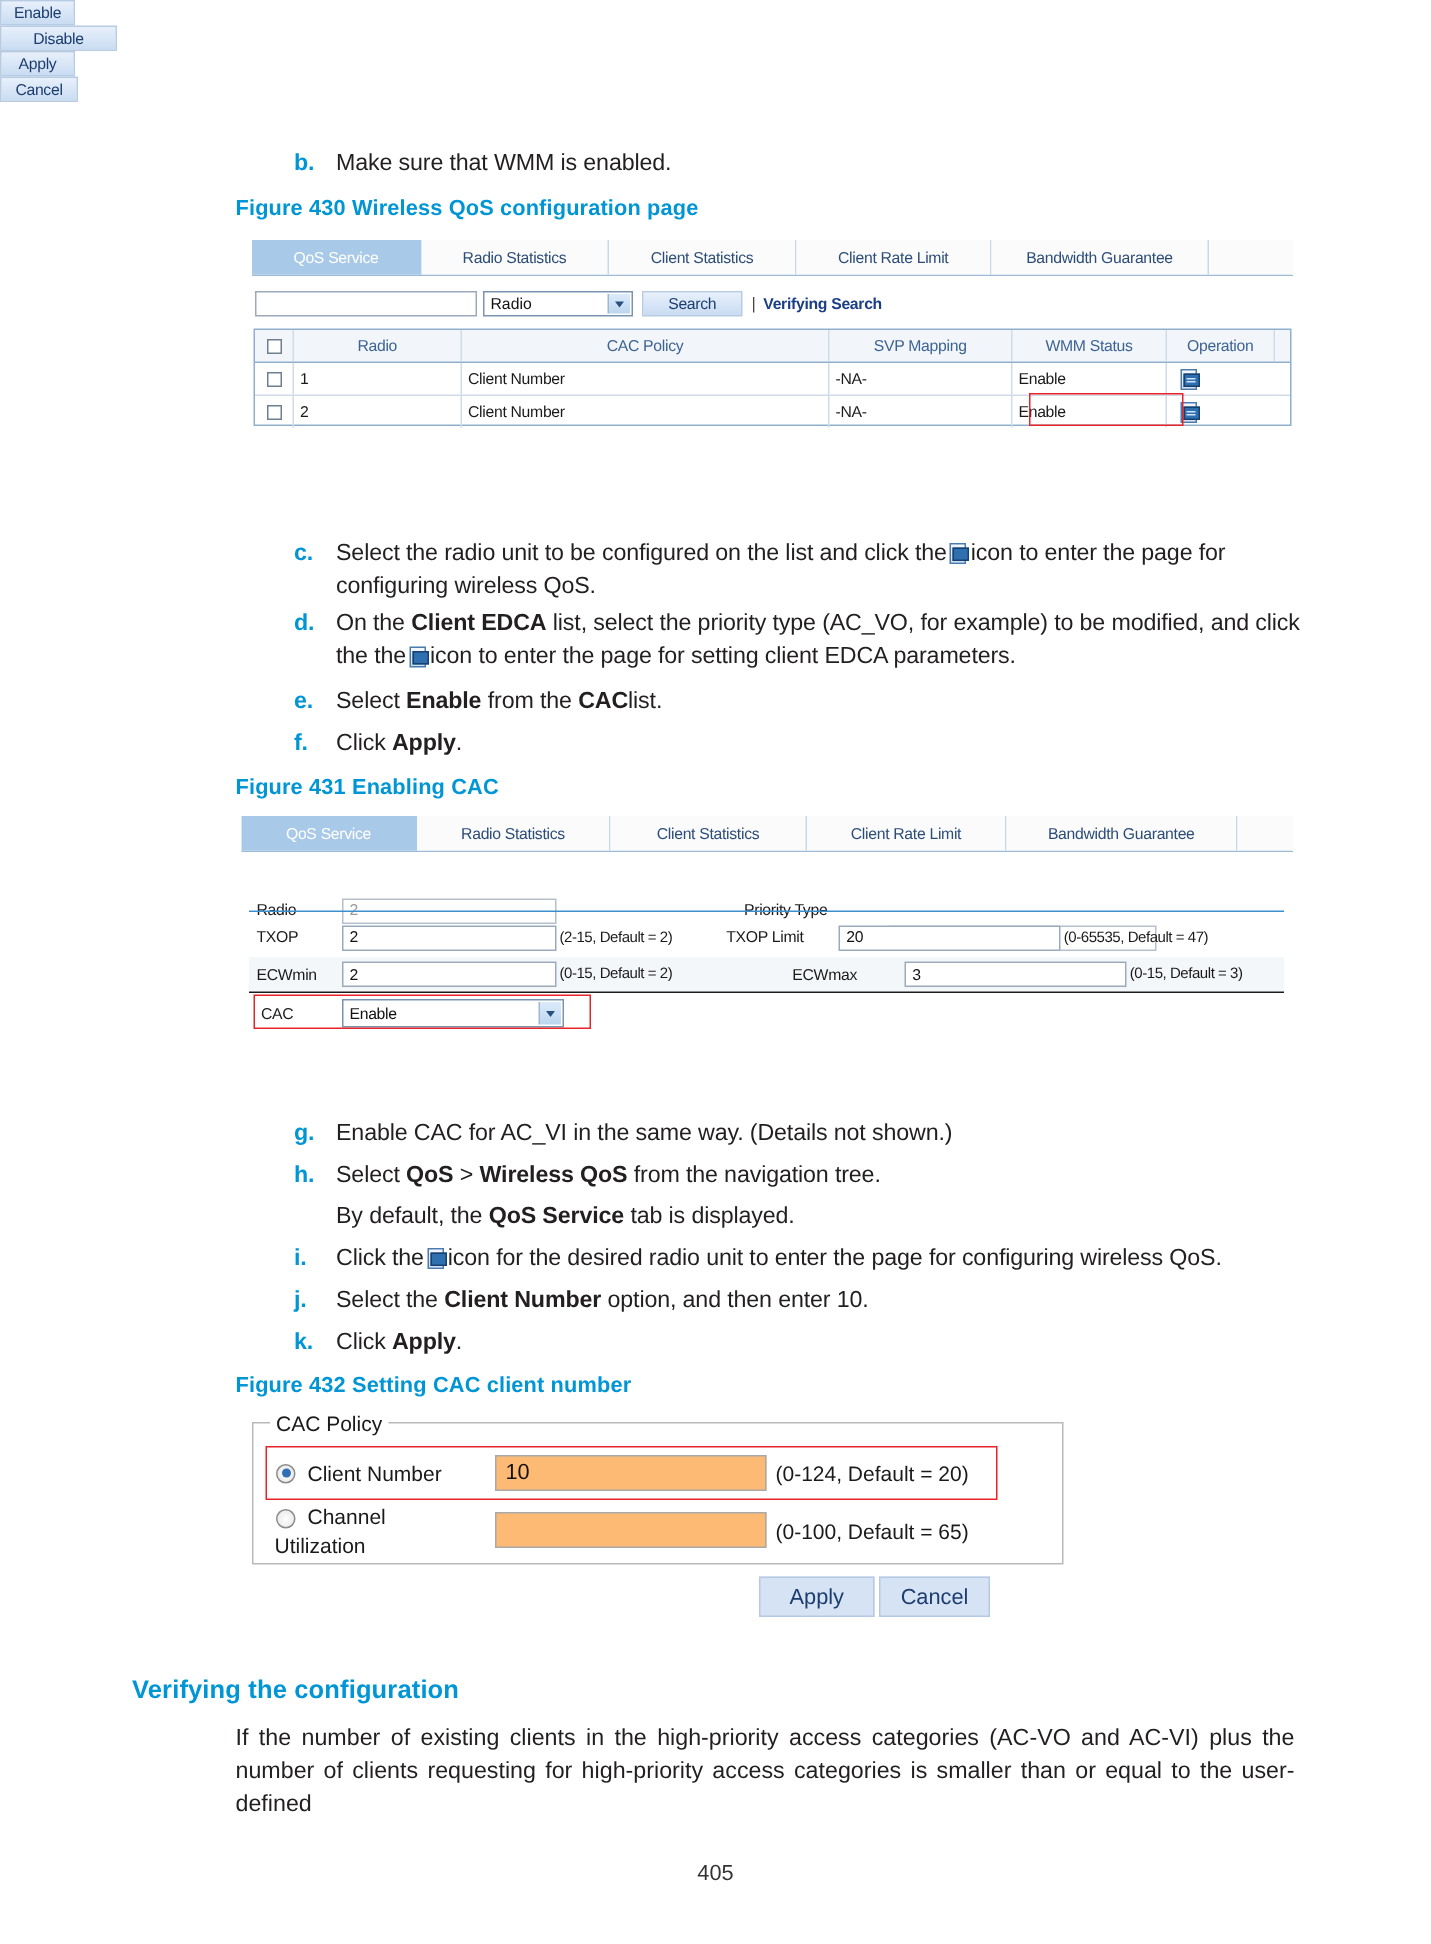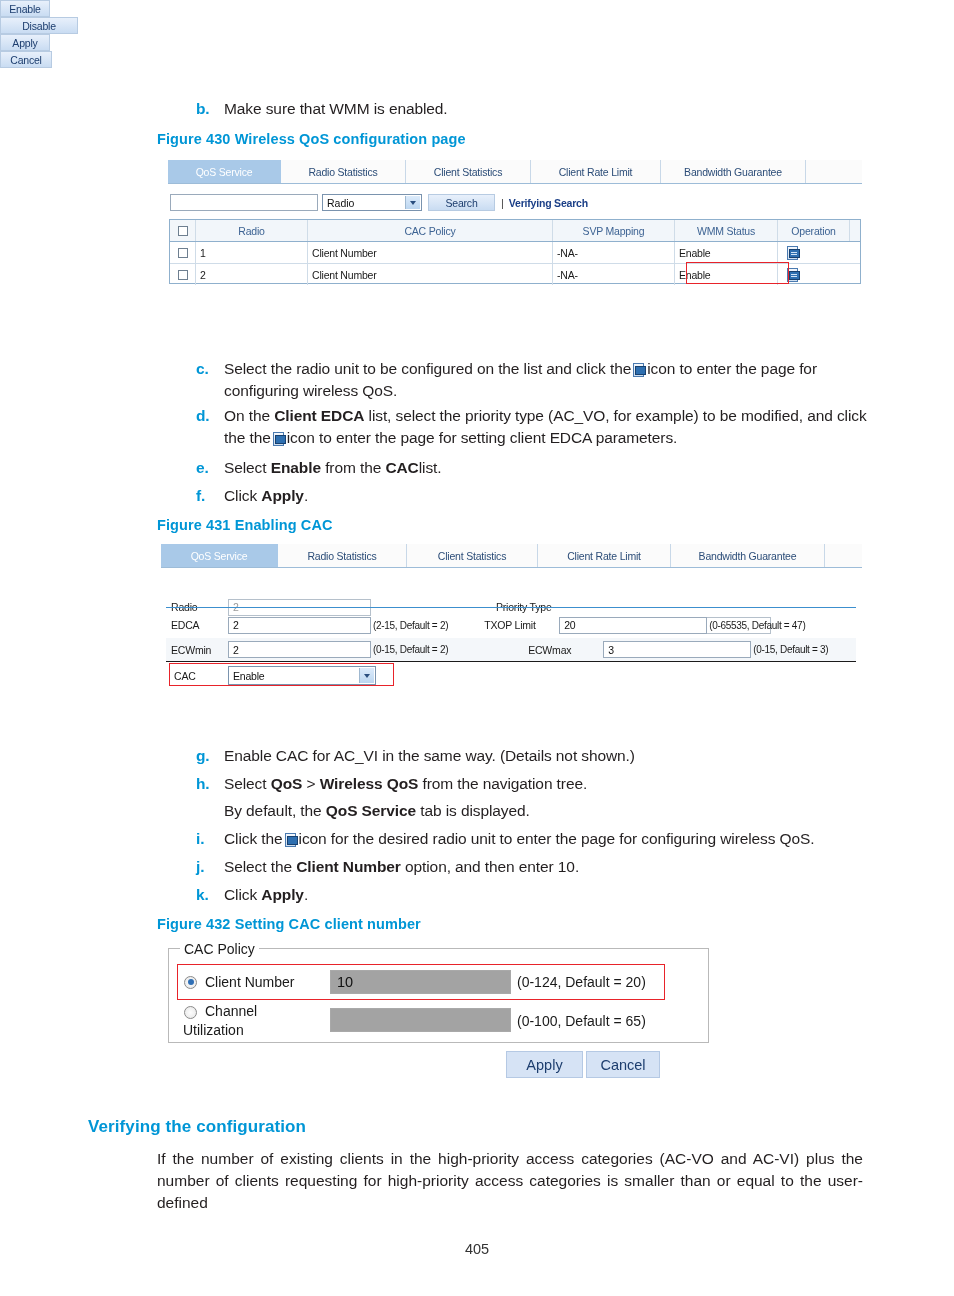--- a/index.html
+++ b/index.html
@@ -299,21 +299,21 @@
   .bigrow {
     position: absolute;
     display: flex;
     align-items: center;
     font-size: 14px;
     color: #1a1a1a;
   }
   .biginput {
     height: 24px;
     border: 1px solid #a9a9a9;
-    background: #a3a3a3;
+    background: #fdba74;
     font-size: 14.5px;
     color: #111;
     display: flex; align-items: center;
     padding-left: 6px;
     box-sizing: border-box;
   }
   .bigbtn {
     position: absolute;
     height: 27px;
     background: #d6e3f5;
@@ -464,21 +464,21 @@
   <div class="formrow" style="left:166px; top:580px; width:690px;">
     <span class="flabel">Radio</span>
     <span class="finput disabled" style="width:143px;">2</span>
     <span style="width:125px;"></span>
     <span style="width:85px;">Priority Type</span>
     <span class="finput disabled" style="width:178px; margin-left:12px;margin-top:37px;">AC_VO</span>
   </div>
   <div class="hline" style="left:166px; top:607px; width:690px;"></div>
 
   <div class="formrow" style="left:166px; top:613px; width:690px; height:24px;">
-    <span class="flabel">EDCA</span>
+    <span class="flabel">TXOP</span>
     <span class="finput" style="width:143px;">2</span>
     <span class="hint">(2-15, Default = 2)</span>
     <span style="flex:none; width:36px;"></span>
     <span style="width:75px;">TXOP Limit</span>
     <span class="finput" style="width:148px;">20</span>
     <span class="hint">(0-65535, Default = 47)</span>
   </div>
 
   <div class="stripe" style="left:166px; top:638px; width:690px; height:23px;"></div>
 

